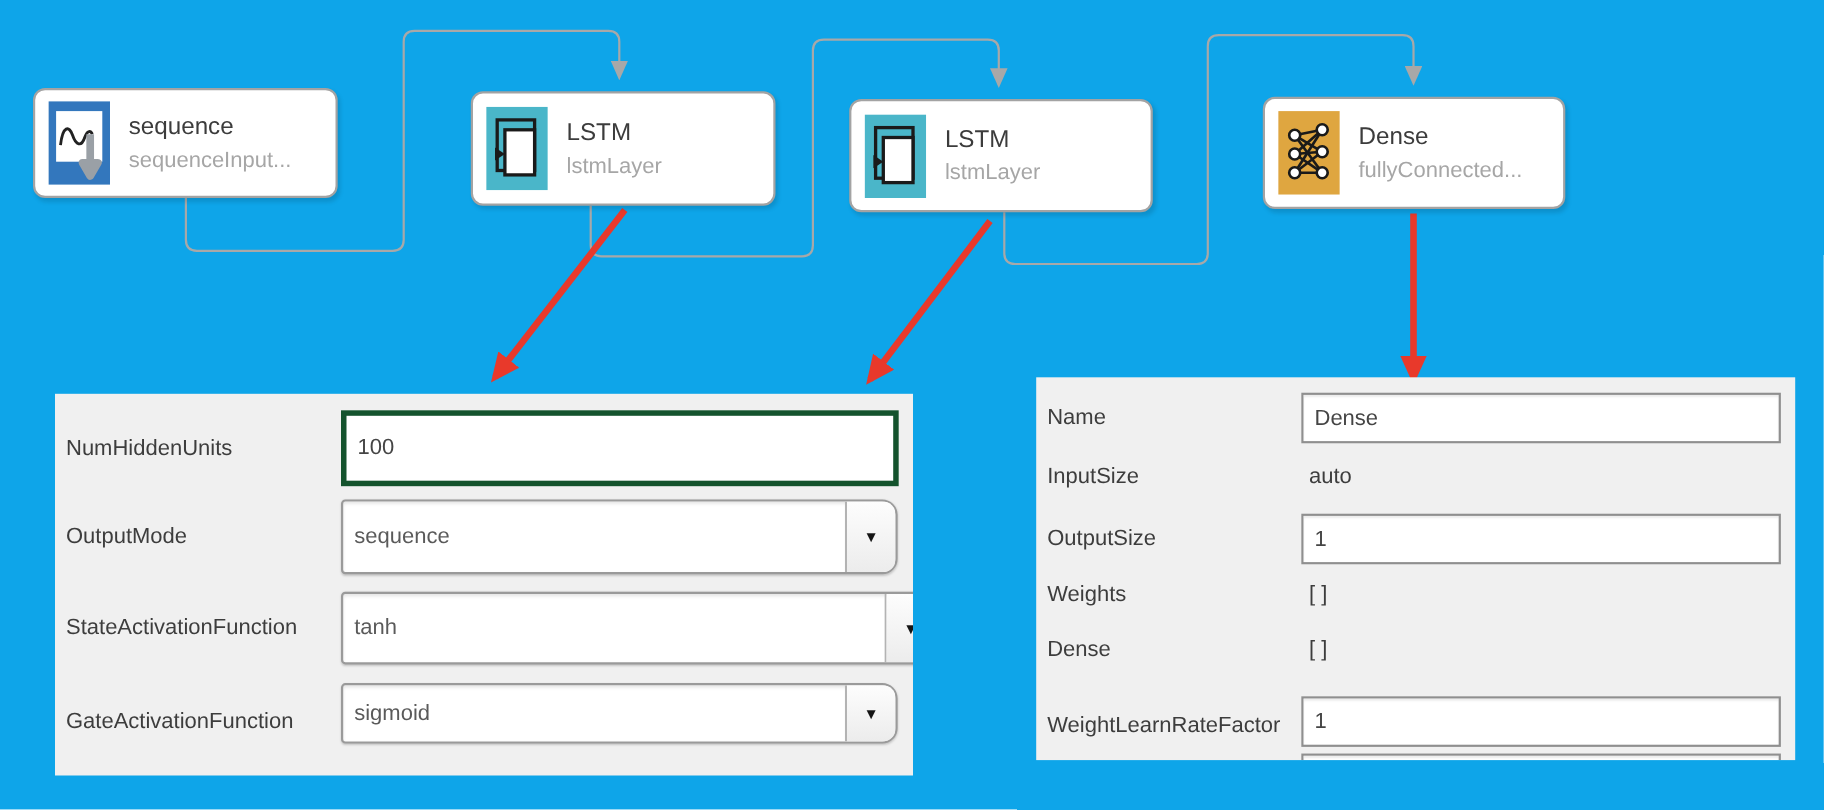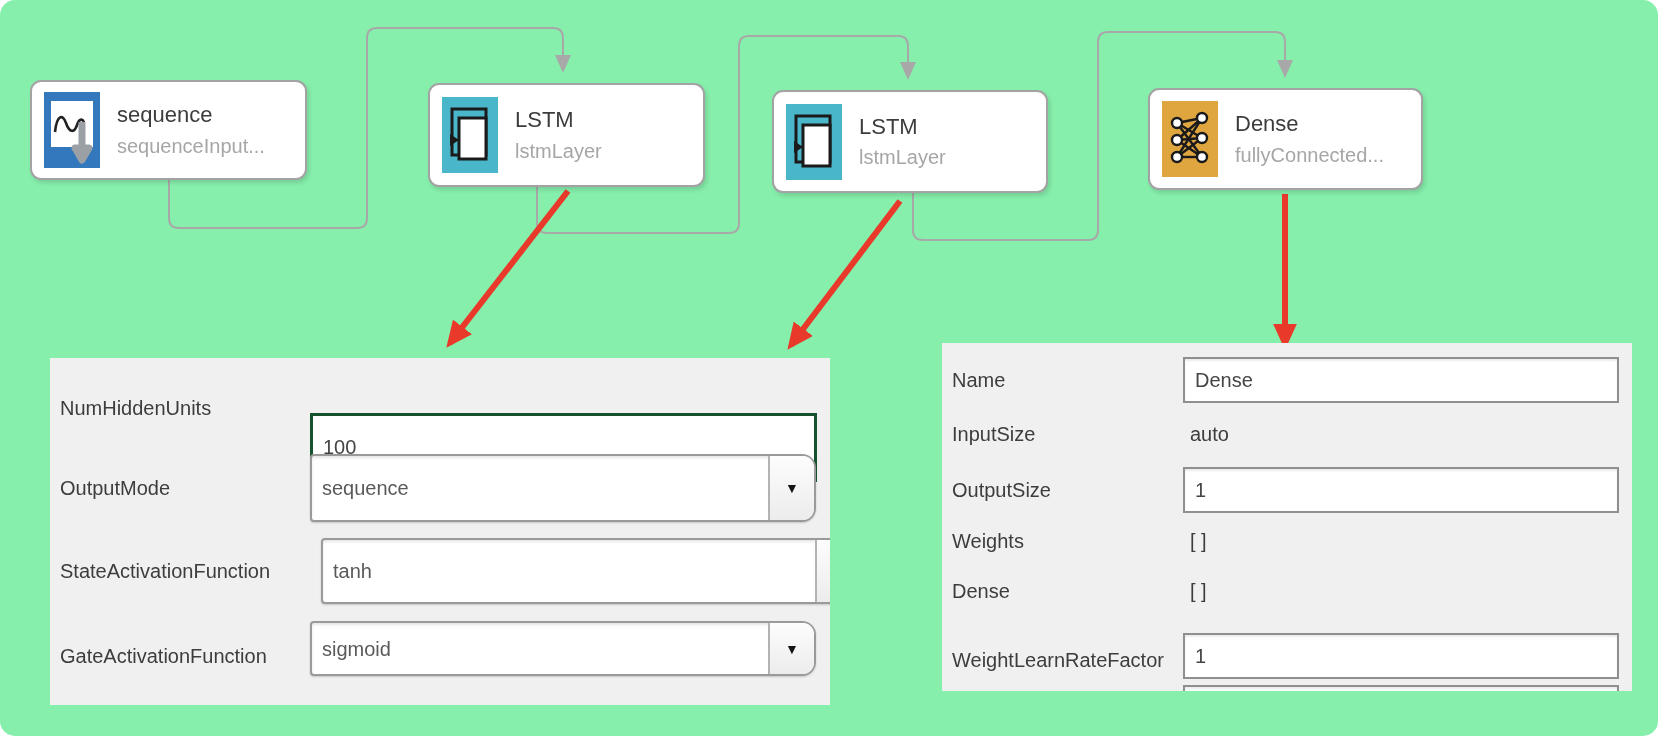--- a/index.html
+++ b/index.html
@@ -1,20 +1,19 @@
 <!DOCTYPE html>
 <html><head>
 <meta charset="utf-8">
 <style>
   html,body { margin:0; padding:0; background:#ffffff; }
   #canvas {
     position:relative; width:1658px; height:736px; overflow:hidden;
-    background:#86efac;
+    background:#0ea5e9;
     font-family:"Liberation Sans", sans-serif;
-    border-radius:15px;
   }
   svg.overlay { position:absolute; left:0; top:0; pointer-events:none; }
 
   
   .node {
     position:absolute; box-sizing:border-box;
     background:#ffffff; border:2px solid #a3a3a3; border-radius:11px;
     box-shadow:2px 3px 4px rgba(0,0,0,0.13);
     display:flex; align-items:center; gap:17px; padding-left:12px;
   }
@@ -29,21 +28,21 @@
   .plabel {
     position:absolute; left:10px; top:50%; transform:translateY(-50%);
     font-size:20px; color:#3d3d3d; white-space:nowrap;
   }
   .ptext {
     position:absolute; box-sizing:border-box; background:#ffffff;
     border:2px solid #8f8f8f; font-family:"Liberation Sans",sans-serif;
     font-size:20px; color:#454545; padding:0 0 0 10px; outline:none;
     box-shadow:inset 0 2px 2px rgba(0,0,0,0.08);
   }
-  .ptext.focused { border:3px solid #14532d; box-shadow:none;margin-top:40px; }
+  .ptext.focused { border:5px solid #14532d; box-shadow:none; }
   .pstatic {
     position:absolute; font-size:20px; color:#3d3d3d;
     top:50%; transform:translateY(-50%); white-space:nowrap;
   }
   .dropdown {
     position:absolute; box-sizing:border-box; background:#ffffff;
     border:2px solid #9a9a9a; border-radius:4px 14px 14px 4px;
     box-shadow:inset 0 2px 3px rgba(0,0,0,0.10), 0 1px 2px rgba(0,0,0,0.18);
   }
   .dd-value {
@@ -162,21 +161,21 @@
       <div class="dropdown" style="left:260px;top:0;width:506px;height:68px">
         <span class="dd-value">sequence</span>
         <span class="dd-cap">
           <span class="dd-arrow">▼</span>
         </span>
       </div>
     </div>
 
     <div class="prow" style="top:180px;height:66px">
       <span class="plabel">StateActivationFunction</span>
-      <div class="dropdown" style="left:271px;top:0;width:542px;height:66px">
+      <div class="dropdown" style="left:260px;top:0;width:542px;height:66px">
         <span class="dd-value">tanh</span>
         <span class="dd-cap">
           <span class="dd-arrow">▼</span>
         </span>
       </div>
     </div>
 
     <div class="prow" style="top:263px;height:69px">
       <span class="plabel">GateActivationFunction</span>
       <div class="dropdown" style="left:260px;top:0;width:506px;height:55px">

